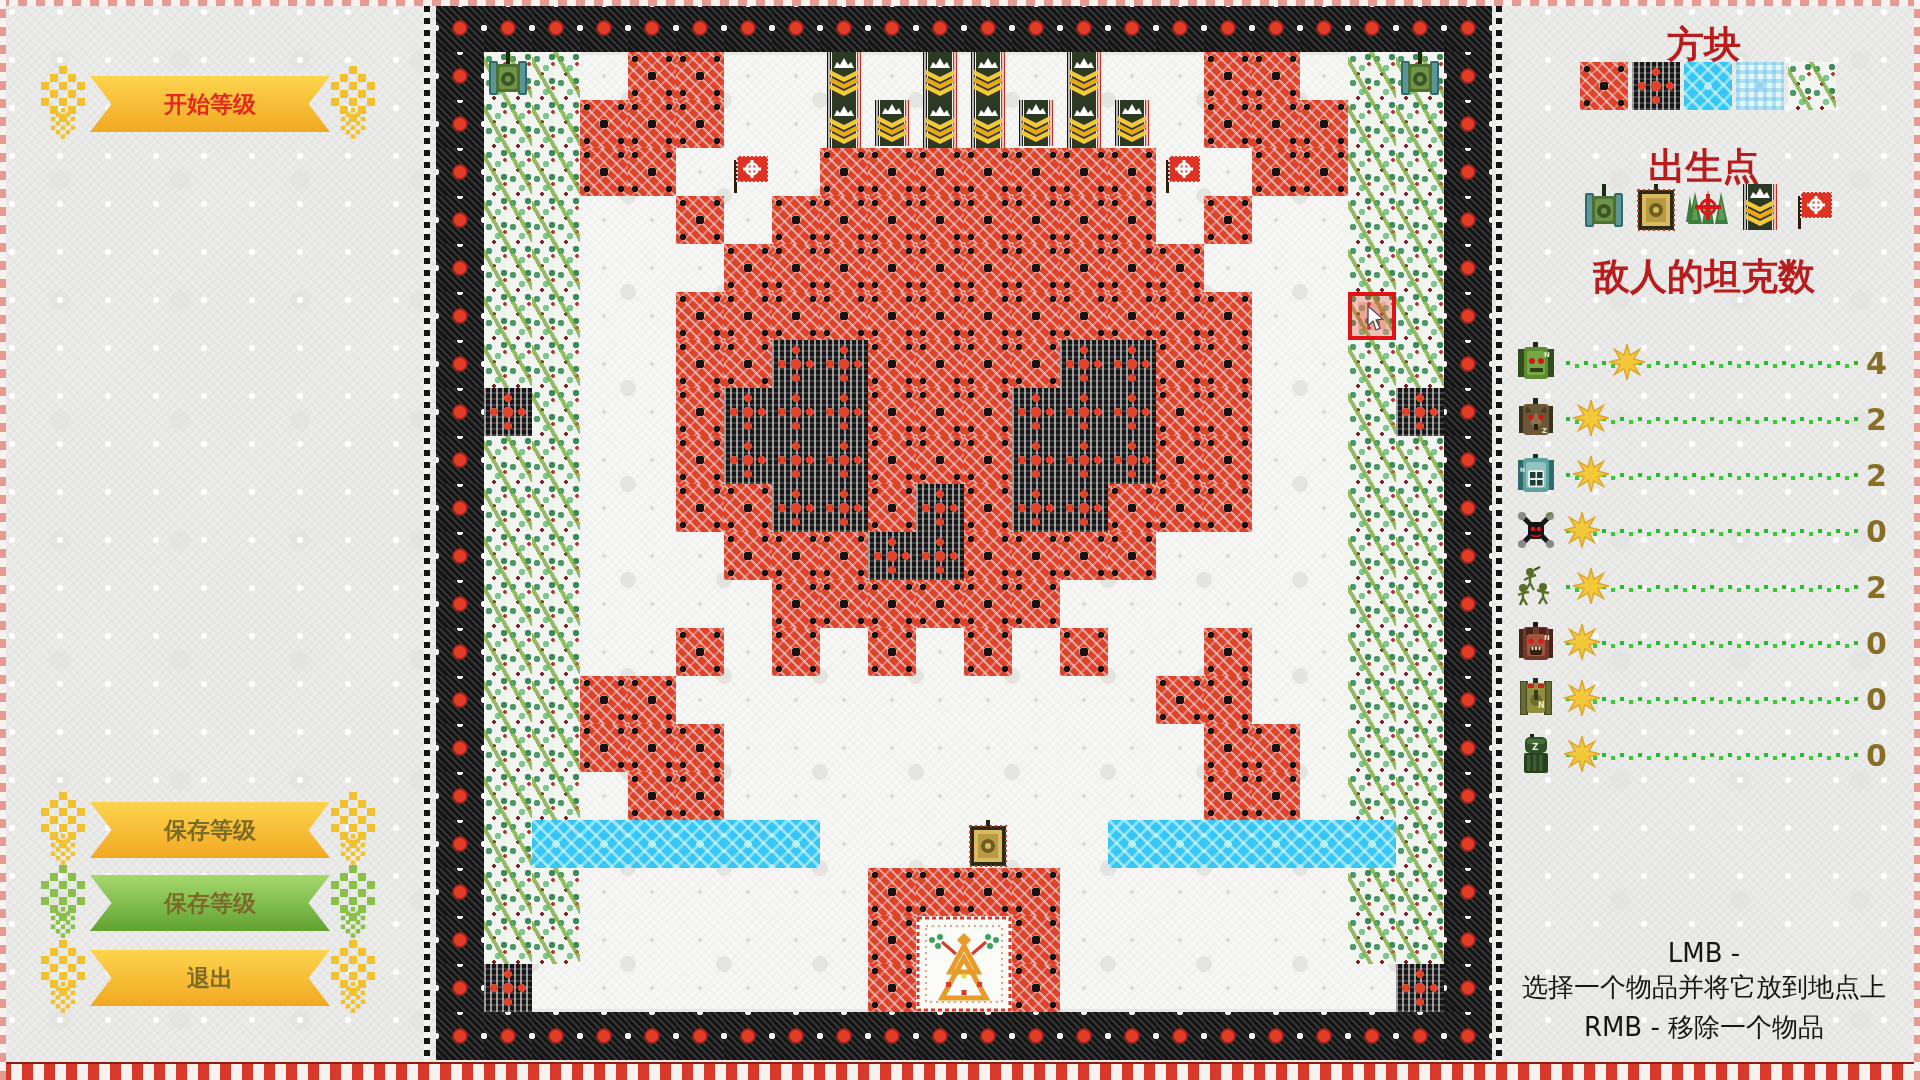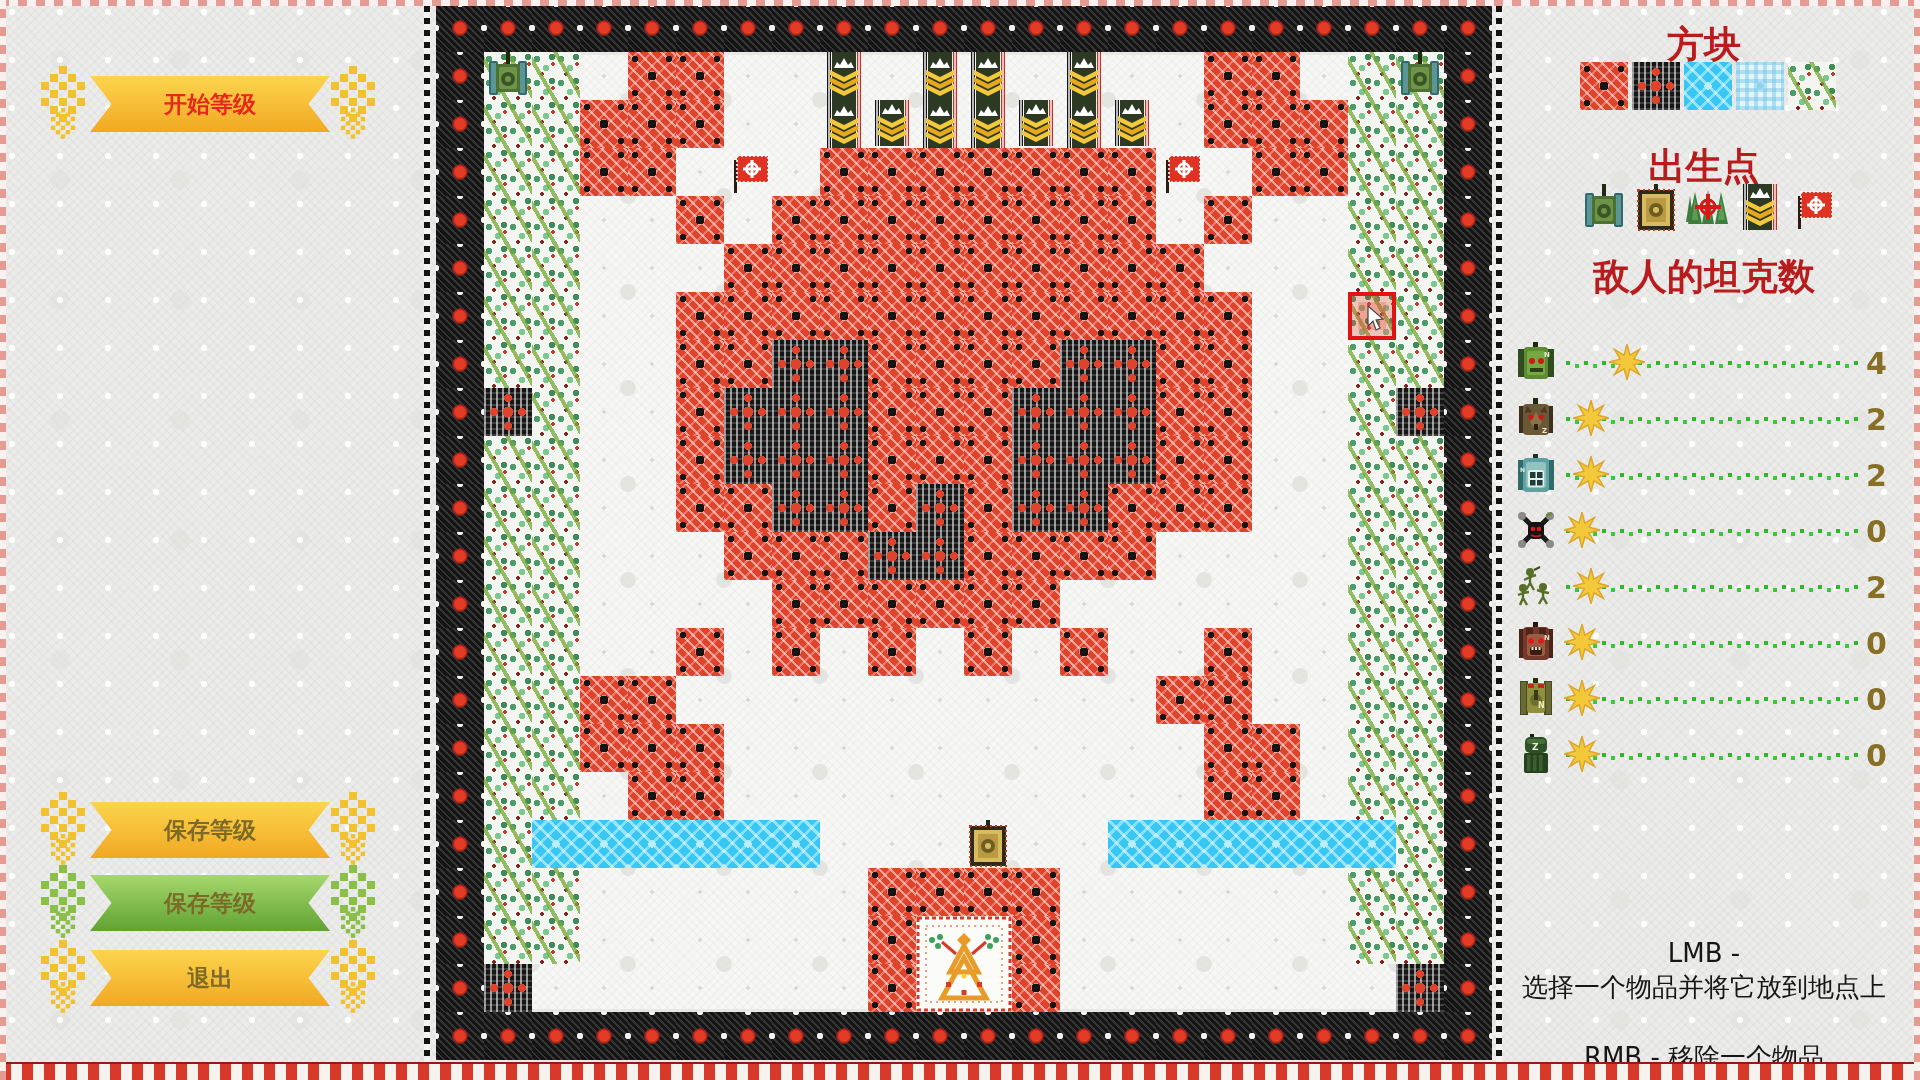--- a/index.html
+++ b/index.html
@@ -835,13 +835,13 @@
         </svg></div>
       <div class="etrack"></div>
       <div class="estar" style="left: 48px;"><svg width="36" height="36" viewBox="0 0 36 36" xmlns="http://www.w3.org/2000/svg">
           <polygon points="18.0,0.5 20.9,11.1 30.4,5.6 24.9,15.1 35.5,18.0 24.9,20.9 30.4,30.4 20.9,24.9 18.0,35.5 15.1,24.9 5.6,30.4 11.1,20.9 0.5,18.0 11.1,15.1 5.6,5.6 15.1,11.1" fill="#f3c83b" stroke="#dca62a" stroke-width="1.5"></polygon>
         </svg></div>
       <div class="eval">0</div>
     </div>
   </div>
 <div class="instr" style="top:938px">LMB -</div>
 <div class="instr" style="top:970px">选择一个物品并将它放到地点上</div>
-<div class="instr" style="top:1040px">RMB - 移除一个物品</div>
+<div class="instr" style="top:1010px">RMB - 移除一个物品</div>
 
 </body></html>

